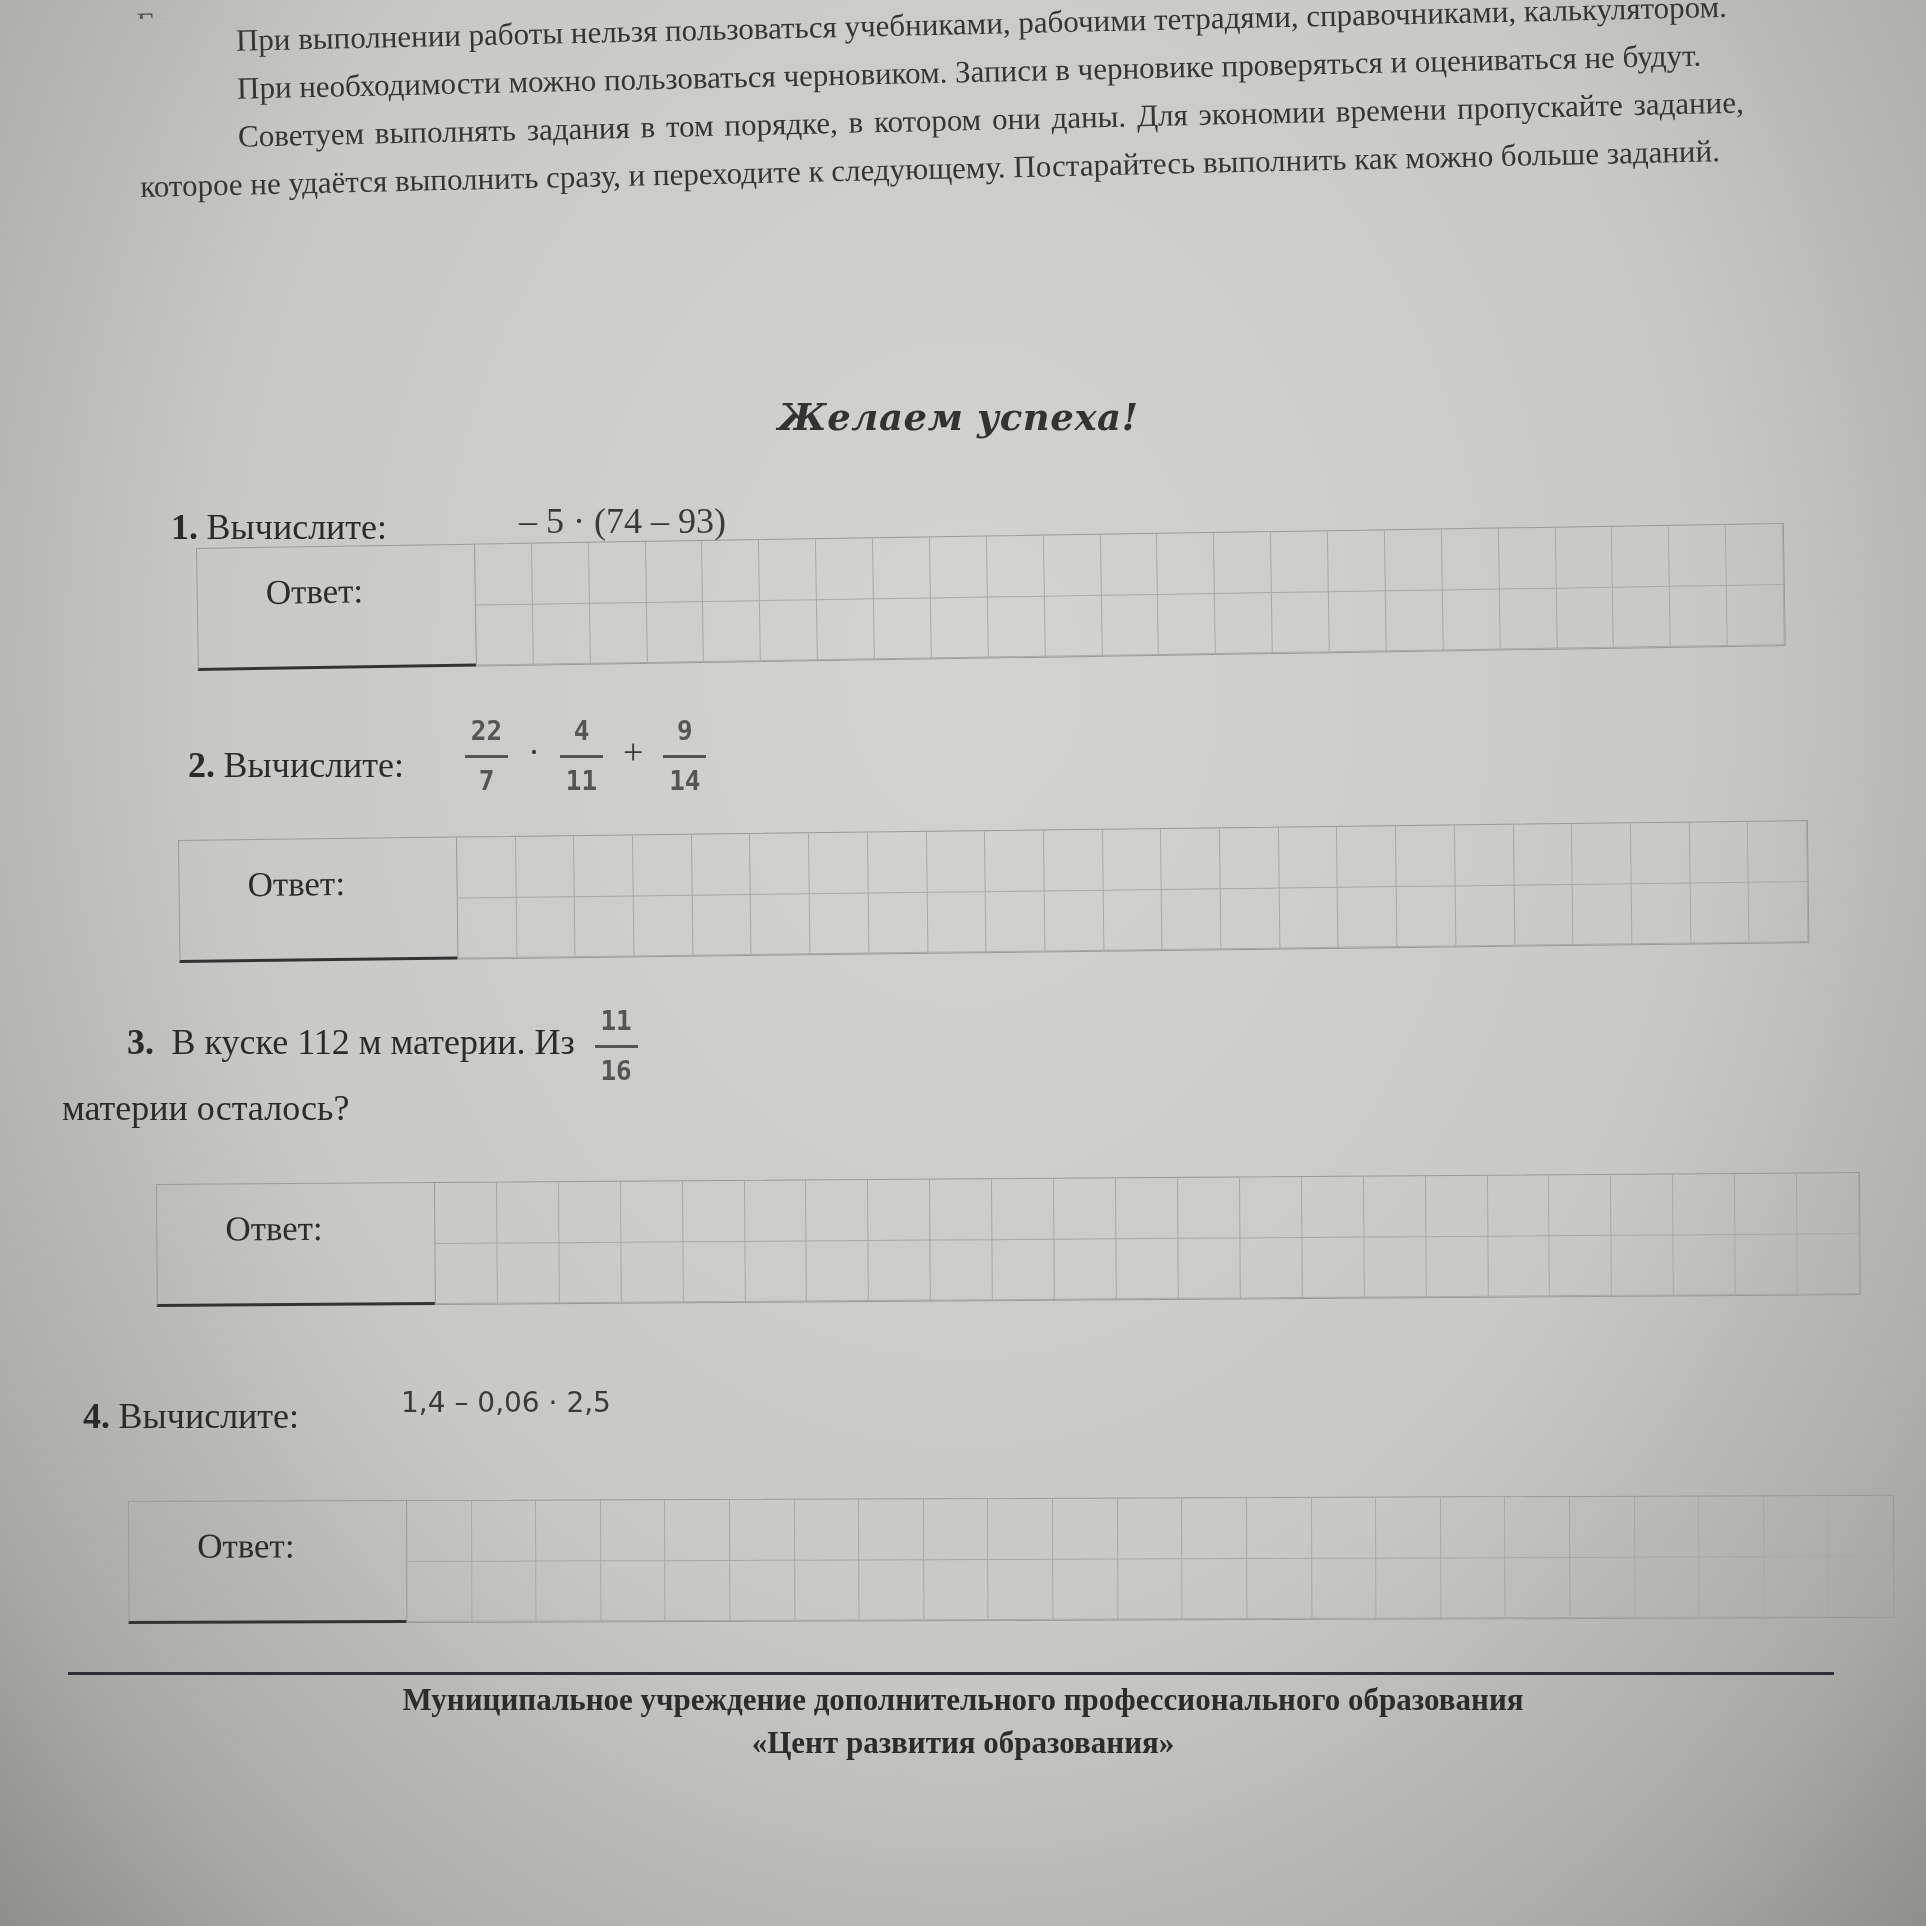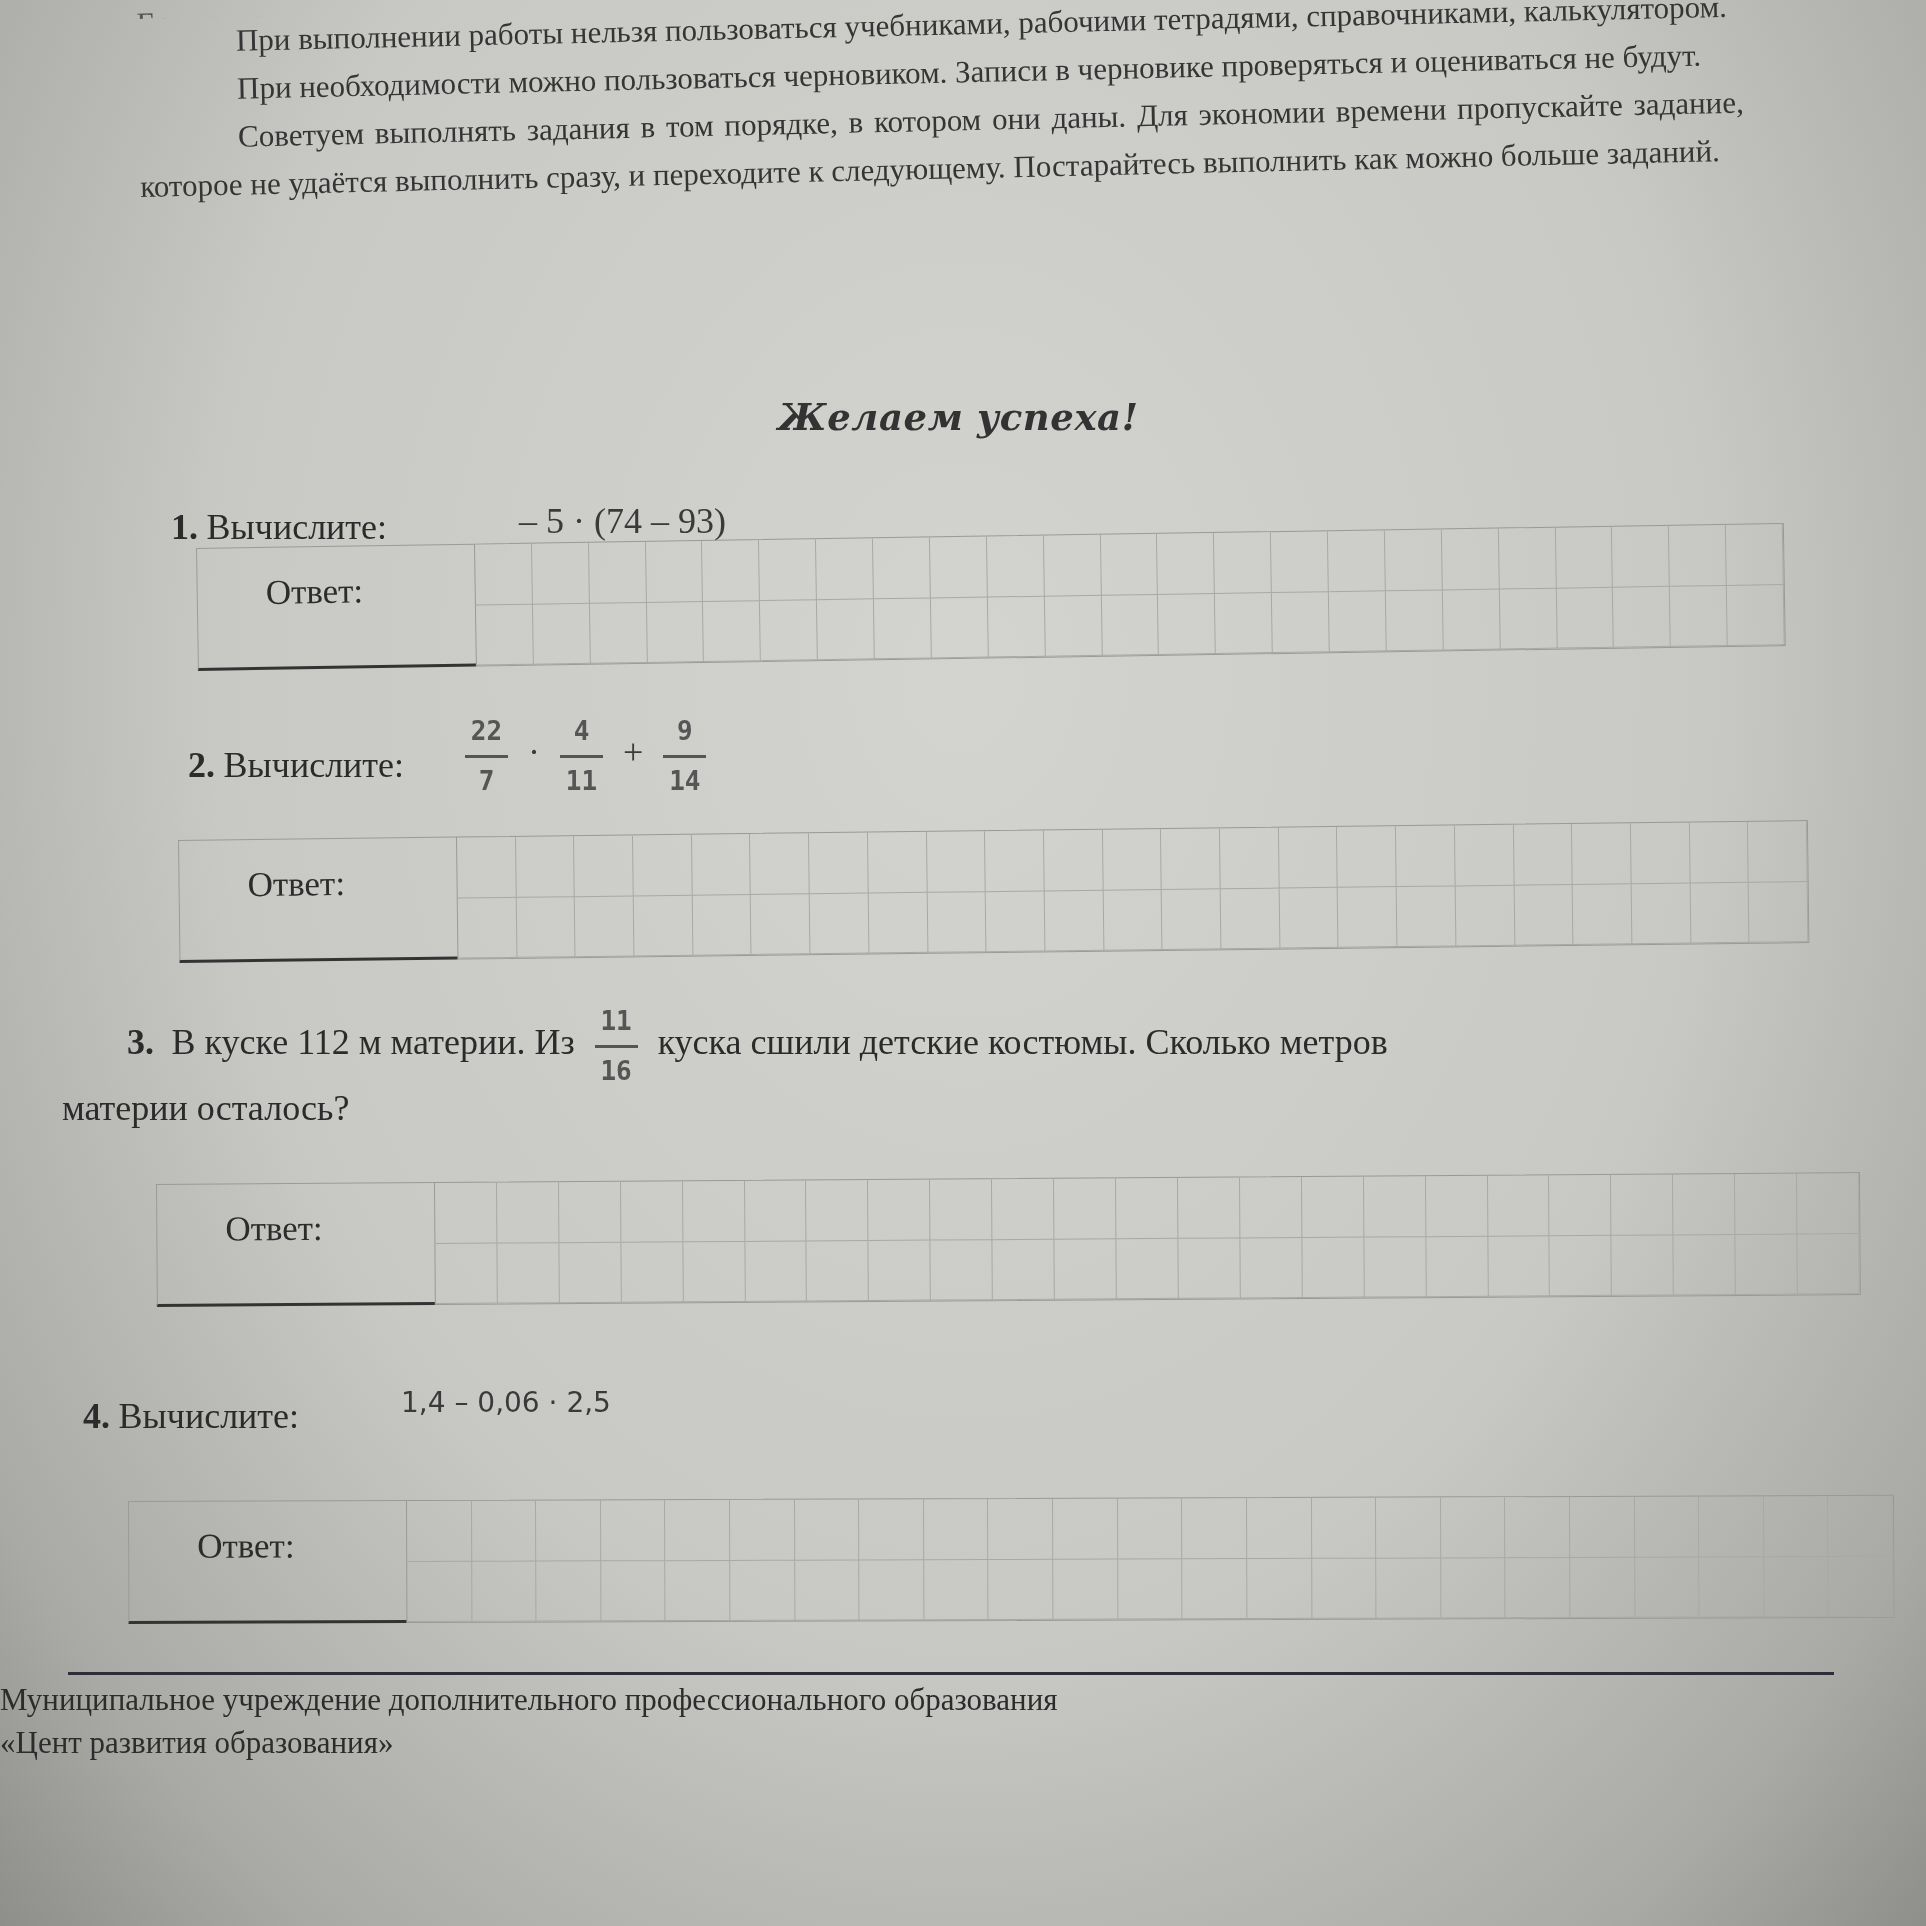--- a/index.html
+++ b/index.html
@@ -53,22 +53,22 @@
   }
   .grid {
     flex:1; display:grid; grid-template-rows:1fr 1fr;
     border:1.2px solid #999; box-sizing:border-box;
   }
   .grid .cell { border-right:1.2px solid #a8a8a8; border-bottom:1.2px solid #a8a8a8; }
   .footer-line {
     position:absolute; left:68px; top:1672px; width:1766px; height:3.1px; background:#2e2e3a;
   }
   .footer {
-    position:absolute; left:0; width:1926px; 
-    font-size:31px; color:#2c2c2c;
+    position:absolute; left:0; width:1926px; text-align:center;
+    font-size:31px; color:#2c2c2c;font-weight:bold;
   }
 </style>
 </head>
 <body>
 
 <div class="paper"></div>
 
 <div class="intro">
   <div class="cut">Если вы хотите</div>
   <p>При выполнении работы нельзя пользоваться учебниками, рабочими тетрадями, справочниками, калькулятором.</p>
@@ -213,21 +213,20 @@
 </div>
 
 <div class="task" style="left:127px; top:1006px; width:1704px;">
   <span class="num">3.</span>
   <span>В куске 112 м материи. Из</span>
   <span class="frac">
       <span>11</span>
       <span class="bar"></span>
       <span>16</span>
     </span>
-  <span>куска сшили детские костюмы. Сколько метров</span>
 </div>
 <div class="task" style="left:62px; top:1087px;">материи осталось?</div>
 <div class="answer" style="left:156px; top:1184px; width:1704px; transform:rotate(-0.4deg);">
   <div class="label-cell">
       <span>Ответ:</span>
     </div>
   <div class="grid" style="grid-template-columns: repeat(23, 1fr);">
       <div class="cell"></div>
       <div class="cell"></div>
       <div class="cell"></div>

